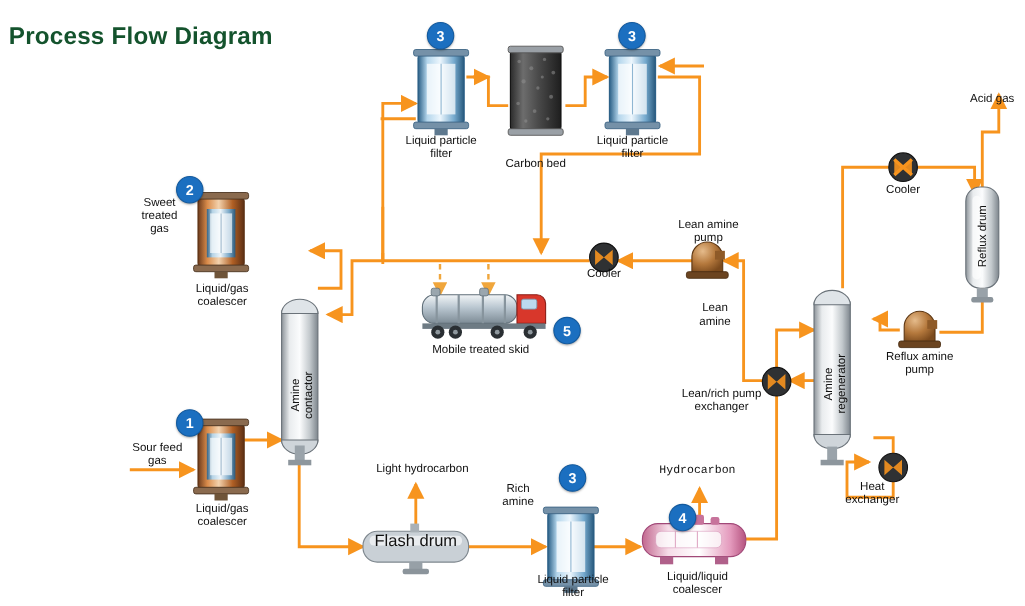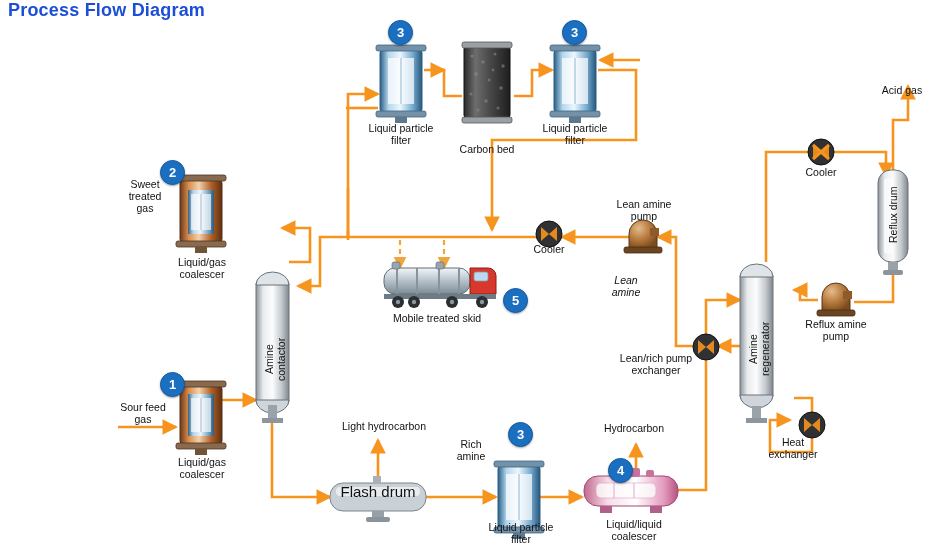--- a/index.html
+++ b/index.html
@@ -6,22 +6,22 @@
   body {
     width: 932px; height: 551px;
     background: #ffffff;
     font-family: "Liberation Sans", sans-serif;
     position: relative;
     overflow: hidden;
   }
   #canvas { position:absolute; left:0; top:0; width:932px; height:551px; }
   svg.layer { position:absolute; left:0; top:0; width:932px; height:551px; }
   .title {
-    position:absolute; left:8px; top:0;
-    font-size:18px; font-weight:bold; color:#1d4ed8;
+    position:absolute; left:8px; top:20px;
+    font-size:22px; font-weight:bold; color:#14532d;
     letter-spacing:0.2px;
   }
   .lbl {
     position:absolute;
     font-size:10.5px; color:#111; line-height:12px;
     text-align:center; white-space:pre-line;
   }
   .vert {
     position:absolute;
     font-size:10.5px; color:#111; line-height:12px;
@@ -351,41 +351,41 @@
 filter</div>
 
   <div class="lbl" style="left:382px; top:312px; width:110px;">Mobile treated skid</div>
 
   <div class="lbl" style="left:334px; top:486px; width:88px; font-size:15px;">Flash drum</div>
   <div class="lbl" style="left:330px; top:420px; width:108px;text-align:center;">Light hydrocarbon</div>
   <div class="lbl" style="left:450px; top:438px; width:42px;">Rich
 amine</div>
   <div class="lbl" style="left:478px; top:521px; width:86px;">Liquid particle
 filter</div>
-  <div class="lbl" style="left:588px; top:422px; width:92px;">Hydrocarbon</div>
+  <div class="lbl" style="left:588px; top:422px; width:92px;font-family:Liberation Mono, monospace;">Hydrocarbon</div>
   <div class="lbl" style="left:588px; top:518px; width:92px;">Liquid/liquid
 coalescer</div>
 
   <div class="vert" style="left:747px; top:310px; height:78px;">Amine
 regenerator</div>
   <div class="vert" style="left:887px; top:182px; height:66px;">Reflux drum</div>
 
   <div class="lbl" style="left:795px; top:166px; width:52px;">Cooler</div>
   <div class="lbl" style="left:522px; top:243px; width:54px;">Cooler</div>
   <div class="lbl" style="left:608px; top:352px; width:96px;">Lean/rich pump
 exchanger</div>
   <div class="lbl" style="left:758px; top:436px; width:70px;">Heat
 exchanger</div>
 
   <div class="lbl" style="left:600px; top:198px; width:88px;">Lean amine
 pump</div>
   <div class="lbl" style="left:792px; top:318px; width:88px;">Reflux amine
 pump</div>
 
-  <div class="lbl" style="left:604px; top:274px; width:44px;font-style:italic;">Lean
+  <div class="lbl" style="left:628px; top:274px; width:44px;">Lean
 amine</div>
   <div class="lbl" style="left:872px; top:84px; width:60px;">Acid gas</div>
 
   <div class="badge" style="left:160px; top:372px;">1</div>
   <div class="badge" style="left:160px; top:160px;">2</div>
   <div class="badge" style="left:388px; top:20px;">3</div>
   <div class="badge" style="left:562px; top:20px;">3</div>
   <div class="badge" style="left:508px; top:422px;">3</div>
   <div class="badge" style="left:608px; top:458px;">4</div>
   <div class="badge" style="left:503px; top:288px;">5</div>

